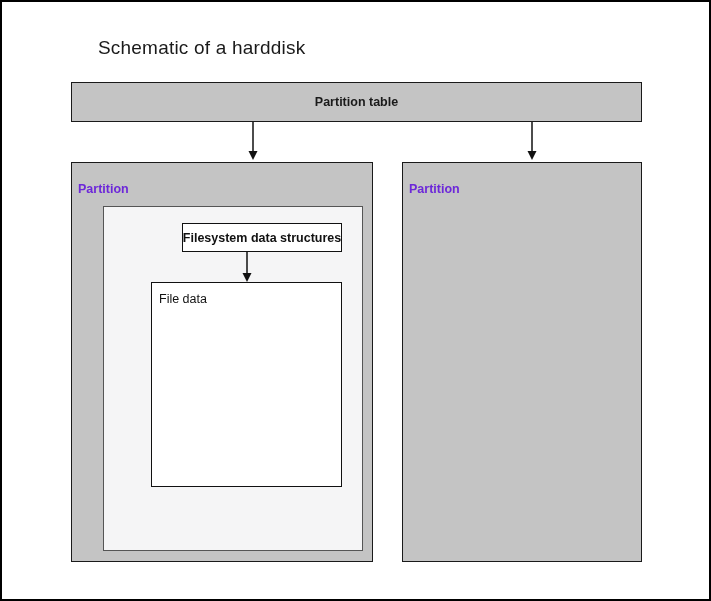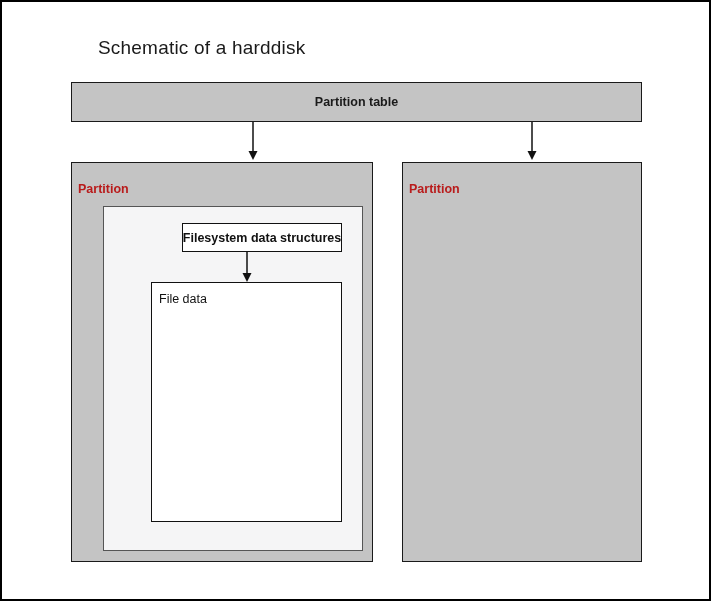--- a/index.html
+++ b/index.html
@@ -34,42 +34,42 @@
   .partition {
     position: absolute; top: 160px;
     width: 302px; height: 400px;
     background: #c4c4c4;
     border: 1.5px solid #1a1a1a;
   }
   .partition.left  { left: 69px; }
   .partition.right { left: 400px; width: 240px; }
   .partition .lbl {
     position: absolute; left: 6px; top: 19px;
-    font-size: 12.5px; font-weight: 700; color: #b91c1c;
+    font-size: 12.5px; font-weight: 700; color: #6d28d9;
   }
   .inner-region {
     position: absolute; left: 101px; top: 204px;
     width: 260px; height: 345px;
     background: #f5f5f6;
     border: 1px solid #555555;
   }
   .fs-box {
     position: absolute; left: 180px; top: 221px;
     width: 160px; height: 29px;
     background: #ffffff;
     border: 1.5px solid #111111;
     display: flex; align-items: center; justify-content: center;
   }
   .fs-box .lbl {
     font-size: 12.5px; font-weight: 700; color: #111111;
     white-space: nowrap;
   }
   .file-data-box {
     position: absolute; left: 149px; top: 280px;
-    width: 191px; height: 240px;
+    width: 191px; height: 205px;
     background: #ffffff;
     border: 1.5px solid #111111;
     padding: 6px 7px;
   }
   .file-data-box .lbl {
     font-size: 12.5px; font-weight: 400; color: #111111;
   }
   .arrow {
     position: absolute; width: 12px;
     overflow: visible; display: block;

